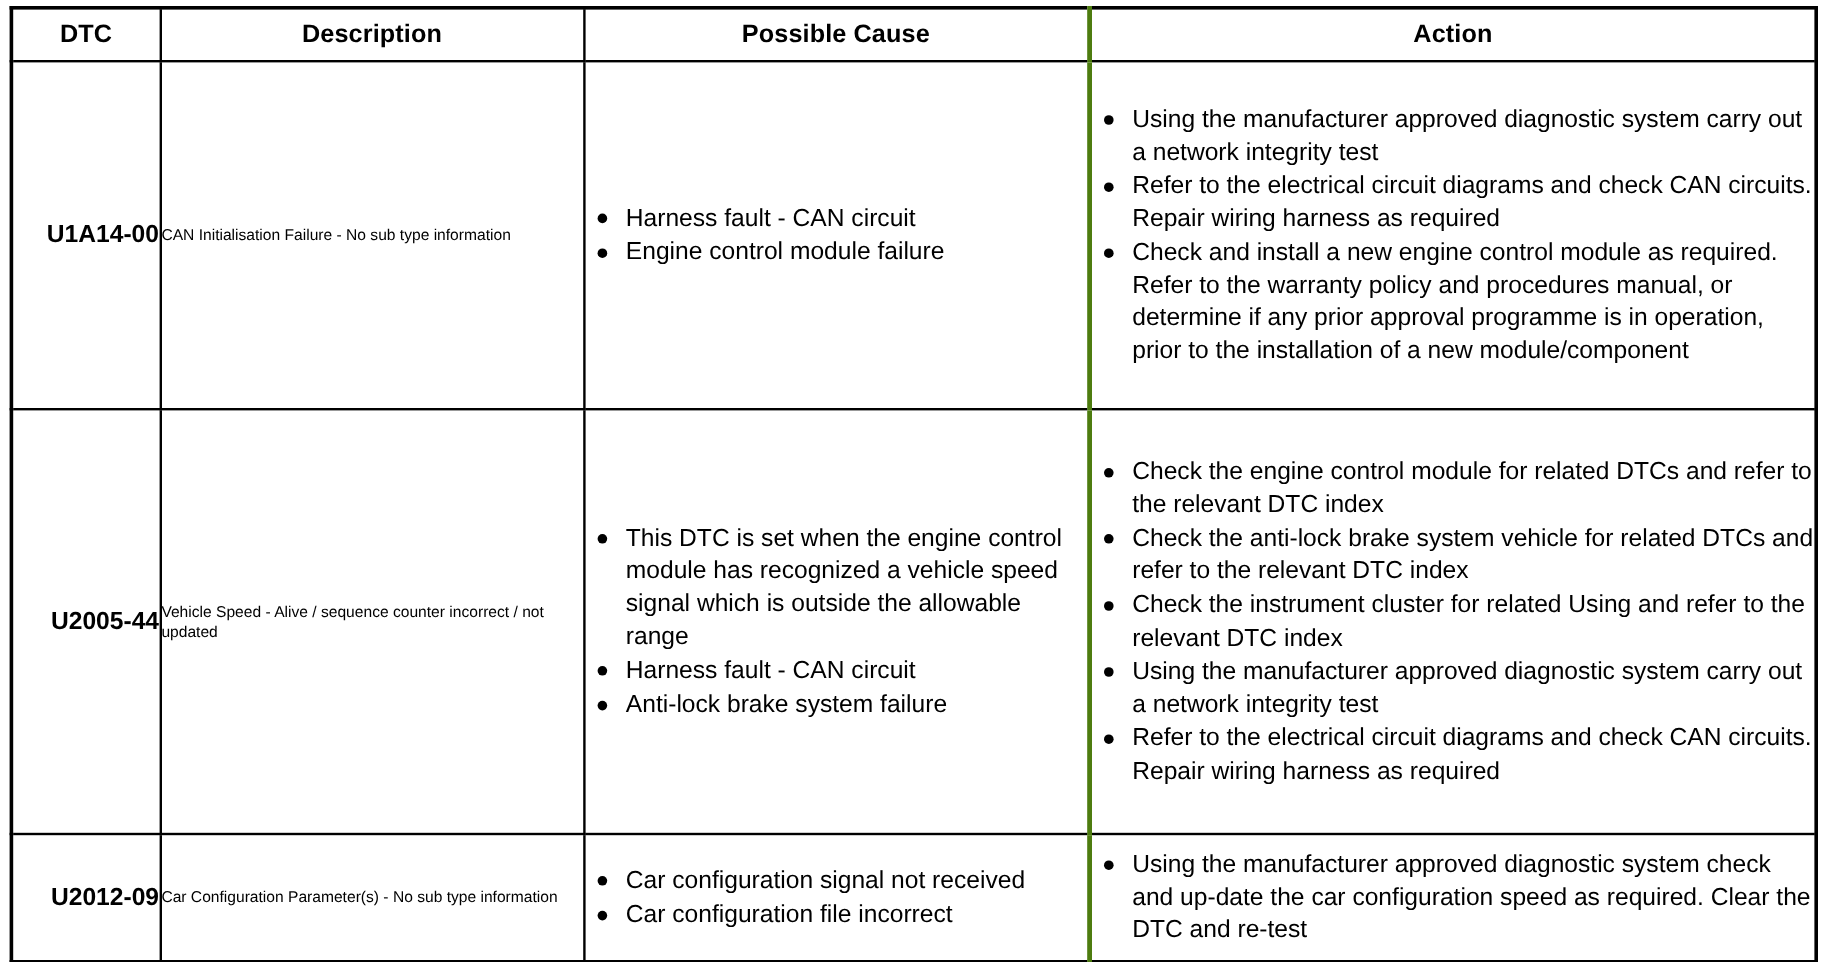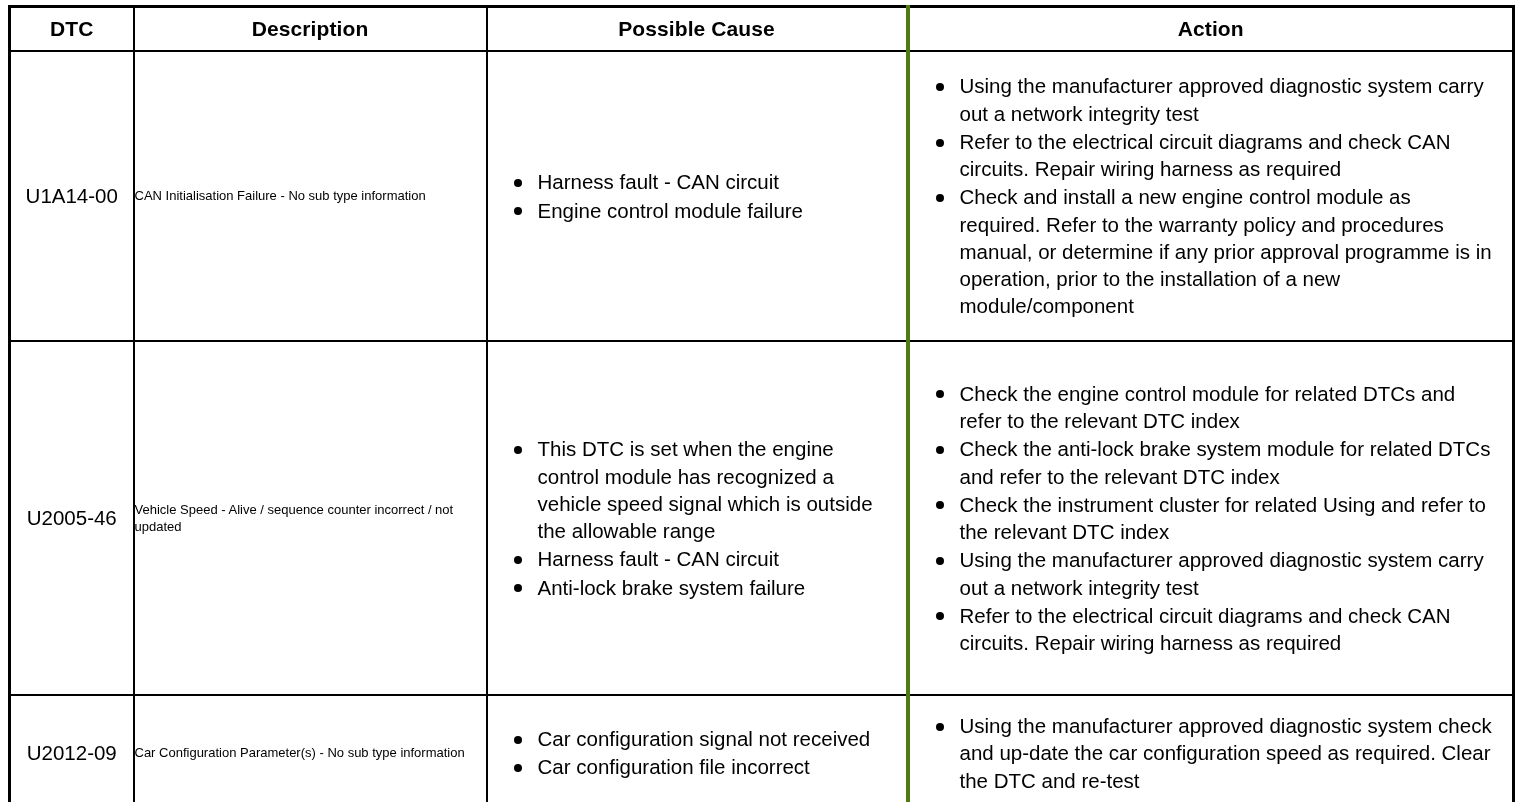--- a/index.html
+++ b/index.html
@@ -61,41 +61,42 @@
   }
 
   
   thead th.sep-left,
   tbody td.sep-left {
     border-left: 4px solid #4d7c0f;
   }
 
   td.cell-dtc {
     font-size: 20.5px;
-    text-align: center;
+    text-align: right;
     padding: 6px 4px 6px 7px;
     white-space: nowrap;
     line-height: 1.28;
+    font-weight: bold;
   }
 
   td.cell-desc {
     font-size: 13px;
     padding: 8px 6px 8px 9px;
     line-height: 1.32;
   }
 
   td.cell-list {
     padding: 9px 8px 9px 10px;
     font-size: 20.5px;
     line-height: 1.32;
   }
 
   ul.bullets {
     list-style: none;
-    margin: 16px;
+    margin: 0;
     padding: 0;
   }
   ul.bullets > li {
     position: relative;
     padding-left: 34px;
     margin: 0 0 1px 0;
     line-height: 1.33;
   }
   ul.bullets > li::before {
     content: "";
@@ -161,33 +162,33 @@
         <td class="cell-list cell-act sep-left">
           <ul class="bullets">
             <li>Using the manufacturer approved diagnostic system carry out a network integrity test</li>
             <li>Refer to the electrical circuit diagrams and check CAN circuits. Repair wiring harness as required</li>
             <li>Check and install a new engine control module as required. Refer to the warranty policy and procedures manual, or determine if any prior approval programme is in operation, prior to the installation of a new module/component</li>
           </ul>
         </td>
       </tr>
 
       <tr class="row-2">
-        <td class="cell-dtc">U2005-46</td>
+        <td class="cell-dtc">U2005-44</td>
         <td class="cell-desc">Vehicle Speed - Alive / sequence counter incorrect / not updated</td>
         <td class="cell-list">
           <ul class="bullets">
             <li>This DTC is set when the engine control module has recognized a vehicle speed signal which is outside the allowable range</li>
             <li>Harness fault - CAN circuit</li>
             <li>Anti-lock brake system failure</li>
           </ul>
         </td>
         <td class="cell-list cell-act sep-left">
           <ul class="bullets">
             <li>Check the engine control module for related DTCs and refer to the relevant DTC index</li>
-            <li>Check the anti-lock brake system module for related DTCs and refer to the relevant DTC index</li>
+            <li>Check the anti-lock brake system vehicle for related DTCs and refer to the relevant DTC index</li>
             <li>Check the instrument cluster for related Using and refer to the relevant DTC index</li>
             <li>Using the manufacturer approved diagnostic system carry out a network integrity test</li>
             <li>Refer to the electrical circuit diagrams and check CAN circuits. Repair wiring harness as required</li>
           </ul>
         </td>
       </tr>
 
       <tr class="row-3">
         <td class="cell-dtc">U2012-09</td>
         <td class="cell-desc">Car Configuration Parameter(s) - No sub type information</td>

